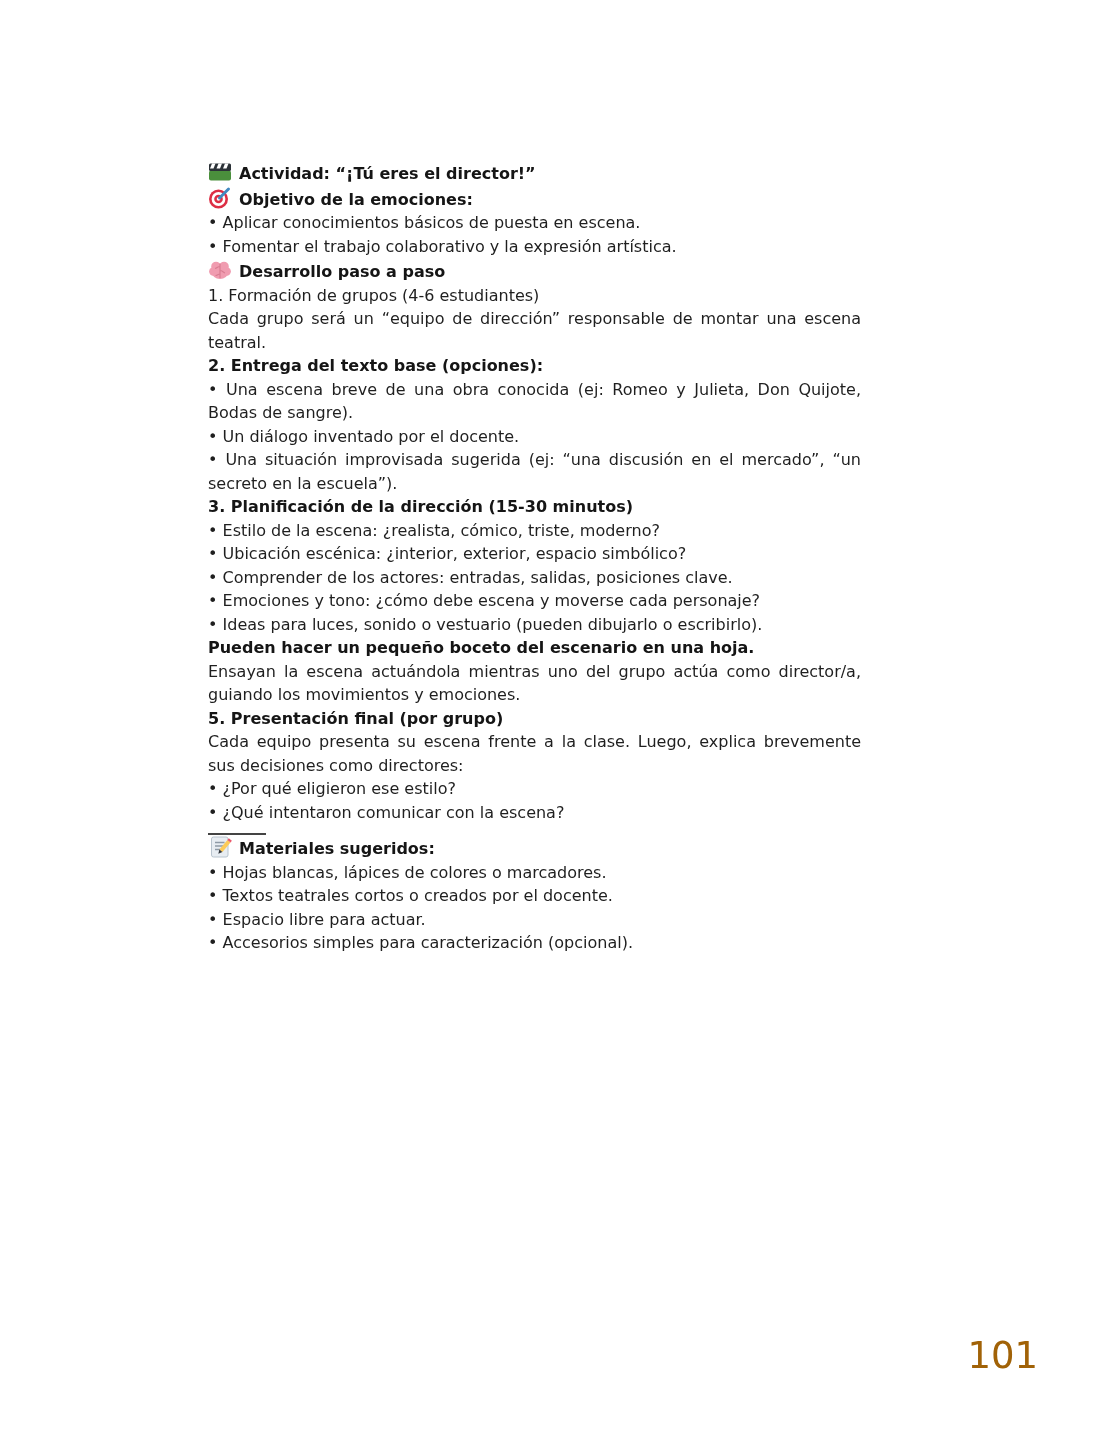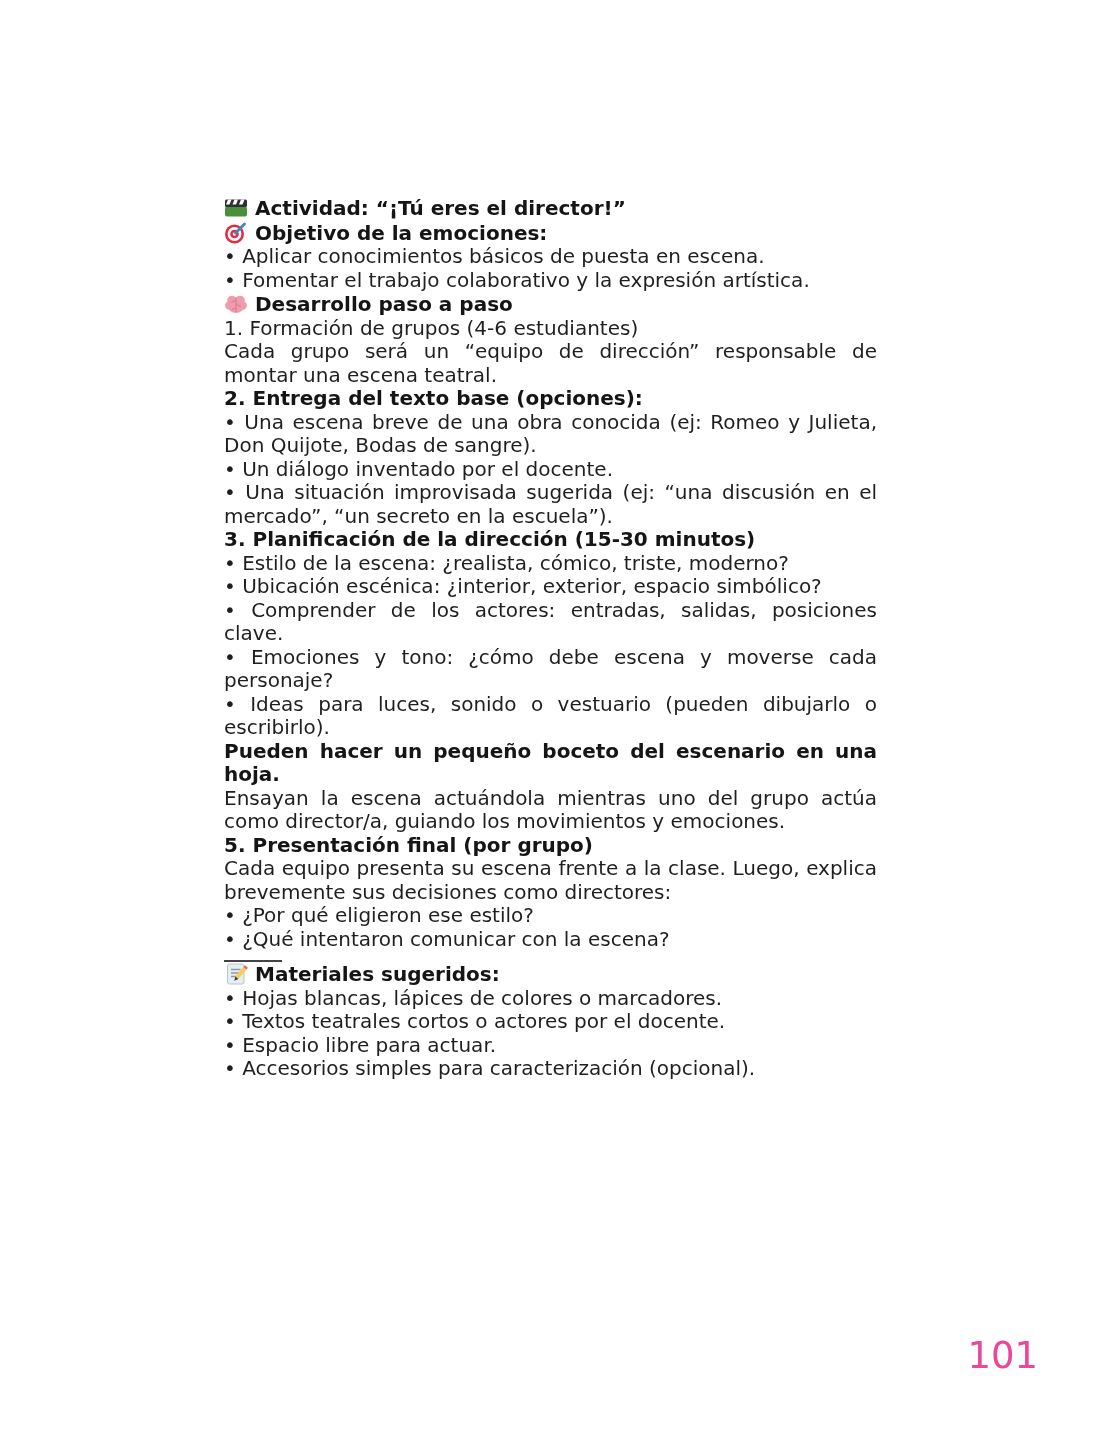--- a/index.html
+++ b/index.html
@@ -9,27 +9,26 @@
     font-family:"DejaVu Sans", sans-serif;
     position:relative;
     overflow:hidden;
   }
   .page {
     position:absolute; inset:0;
     background:#ffffff;
   }
   .content {
     position:absolute;
-    left:224px; top:160px;
+    left:208px; top:160px;
     width:653px;
     color:#1f1f1f;
-    font-size:20px;
+    font-size:16px;
     line-height:23.5px;
     text-align:justify;
-    margin-top:36px;
   }
   p.blk { margin:0; }
   .bold { font-weight:bold; color:#151515; }
   .gap { margin-top:16px; }
   .gap-lg { margin-top:22px; }
   .icon {
     display:inline-block;
     width:24px; height:24px;
     vertical-align:-5px;
     margin-right:7px;
@@ -39,21 +38,21 @@
     width:58px;
     border-top:2.5px solid #444444;
     margin-top:9px;
   }
   .page-number {
     position:absolute;
     right:75px;
     top:1336px;
     font-size:37px;
     line-height:40px;
-    color:#ec4899;
+    color:#a16207;
   }
 </style>
 </head>
 <body>
 
 <div class="page">
   <div class="content">
 
     <p class="blk bold"><span class="icon"><svg viewBox="0 0 24 24">
             <rect x="1" y="10.5" width="22" height="10" rx="2" fill="#4a8f3c"></rect>
@@ -116,20 +115,20 @@
             <rect x="3.5" y="2" width="16.5" height="20" rx="2" fill="#e8edf2"></rect>
             <rect x="3.5" y="2" width="16.5" height="20" rx="2" fill="none" stroke="#b9c4ce" stroke-width="1"></rect>
             <path d="M7 7.5 H16.5 M7 11 H16.5 M7 14.5 H12" stroke="#8e9aa6" stroke-width="1.4" fill="none"></path>
             <g transform="rotate(40 15 13)">
               <rect x="13.2" y="4" width="4" height="12.5" fill="#fdcb58"></rect>
               <polygon points="13.2,16.5 17.2,16.5 15.2,20.5" fill="#31373d"></polygon>
               <rect x="13.2" y="1.8" width="4" height="2.2" fill="#ea596e"></rect>
             </g>
           </svg></span><span>Materiales sugeridos:</span></p>
     <p class="blk">• Hojas blancas, lápices de colores o marcadores.</p>
-    <p class="blk">• Textos teatrales cortos o actores por el docente.</p>
+    <p class="blk">• Textos teatrales cortos o creados por el docente.</p>
     <p class="blk">• Espacio libre para actuar.</p>
     <p class="blk">• Accesorios simples para caracterización (opcional).</p>
 
   </div>
 
   <div class="page-number">101</div>
 </div>
 
 </body></html>

